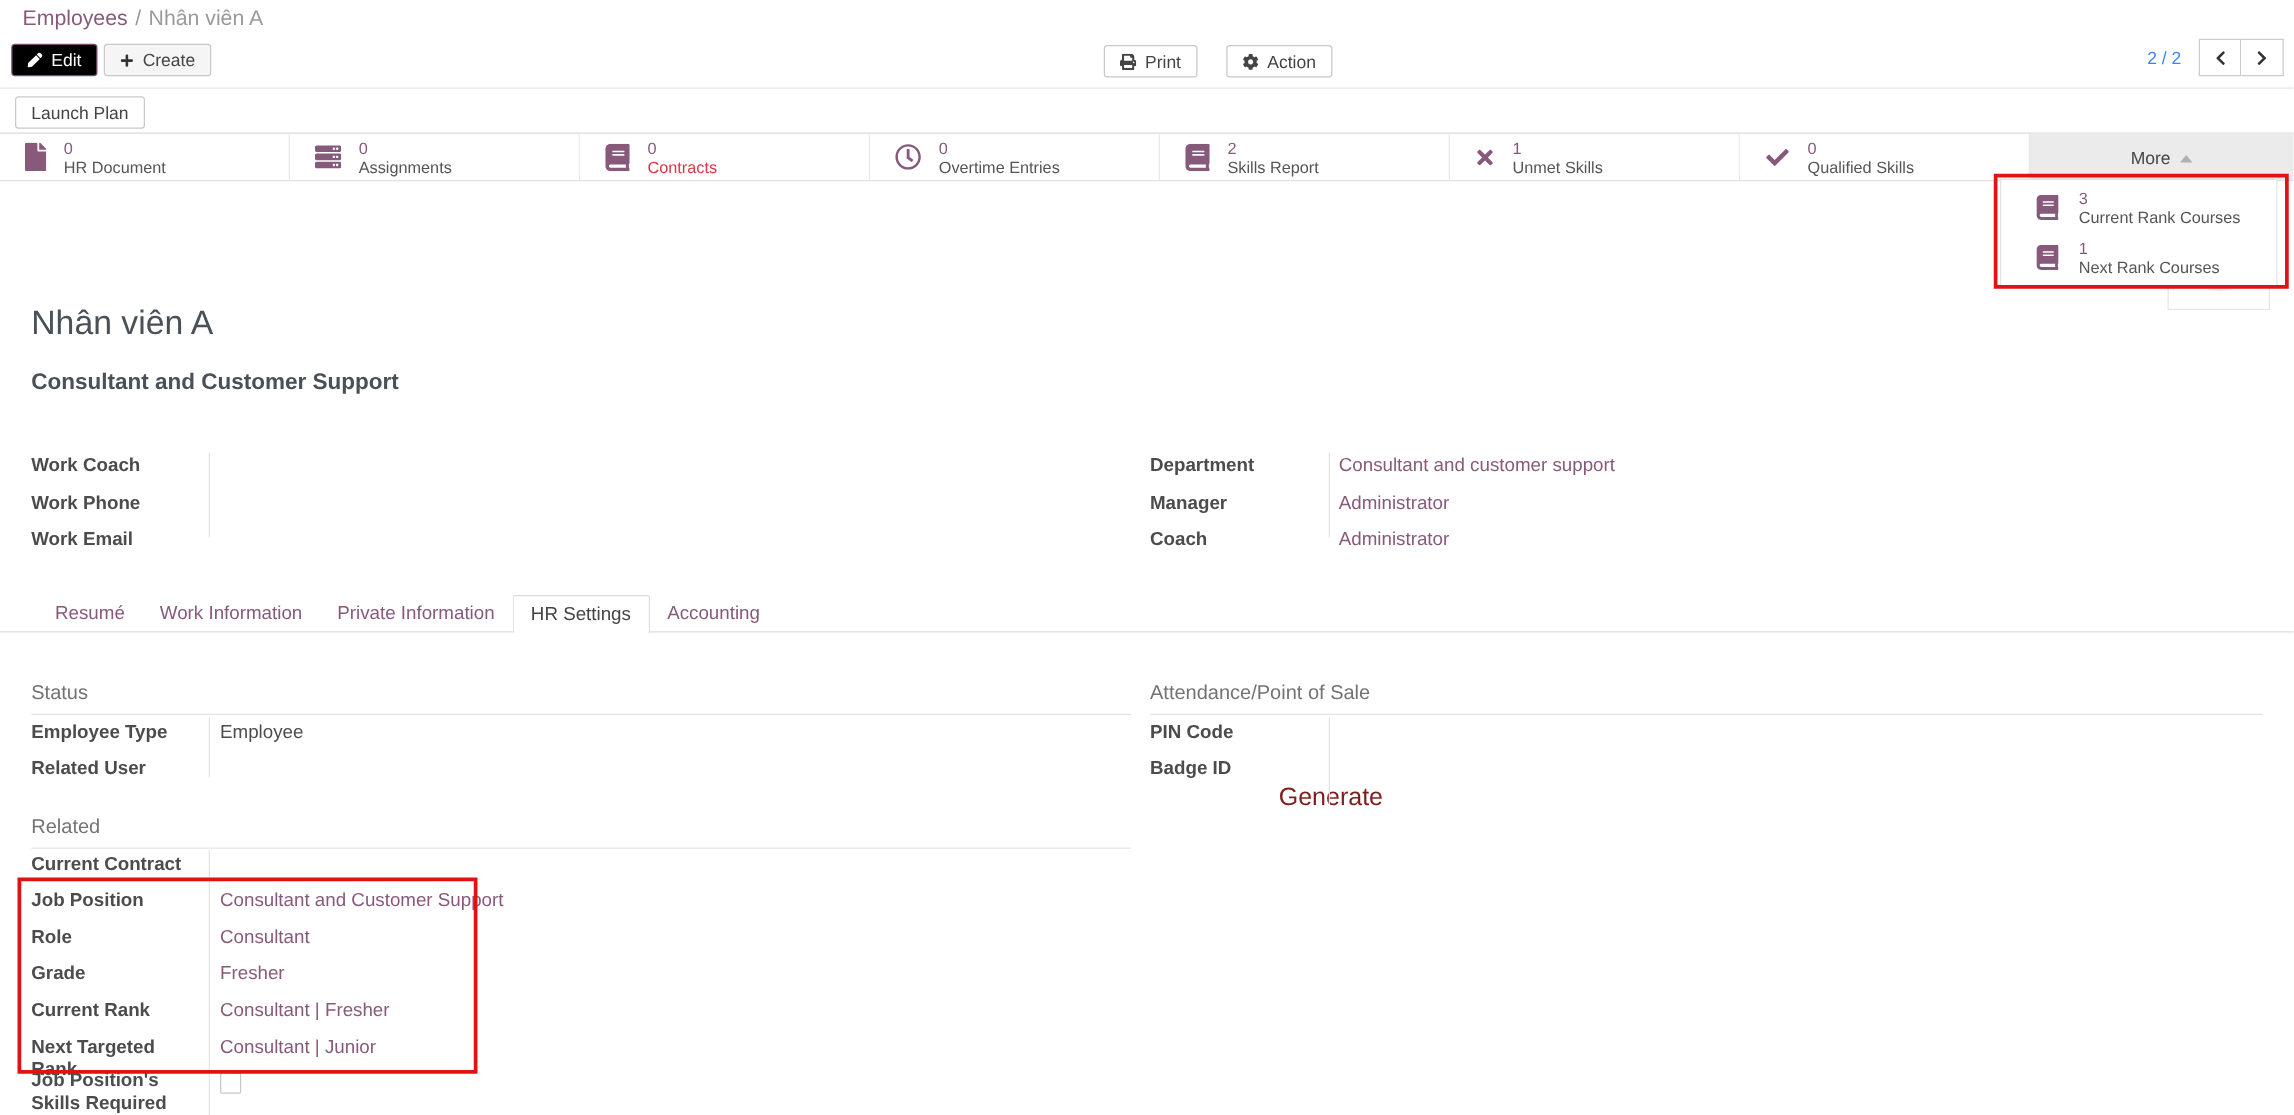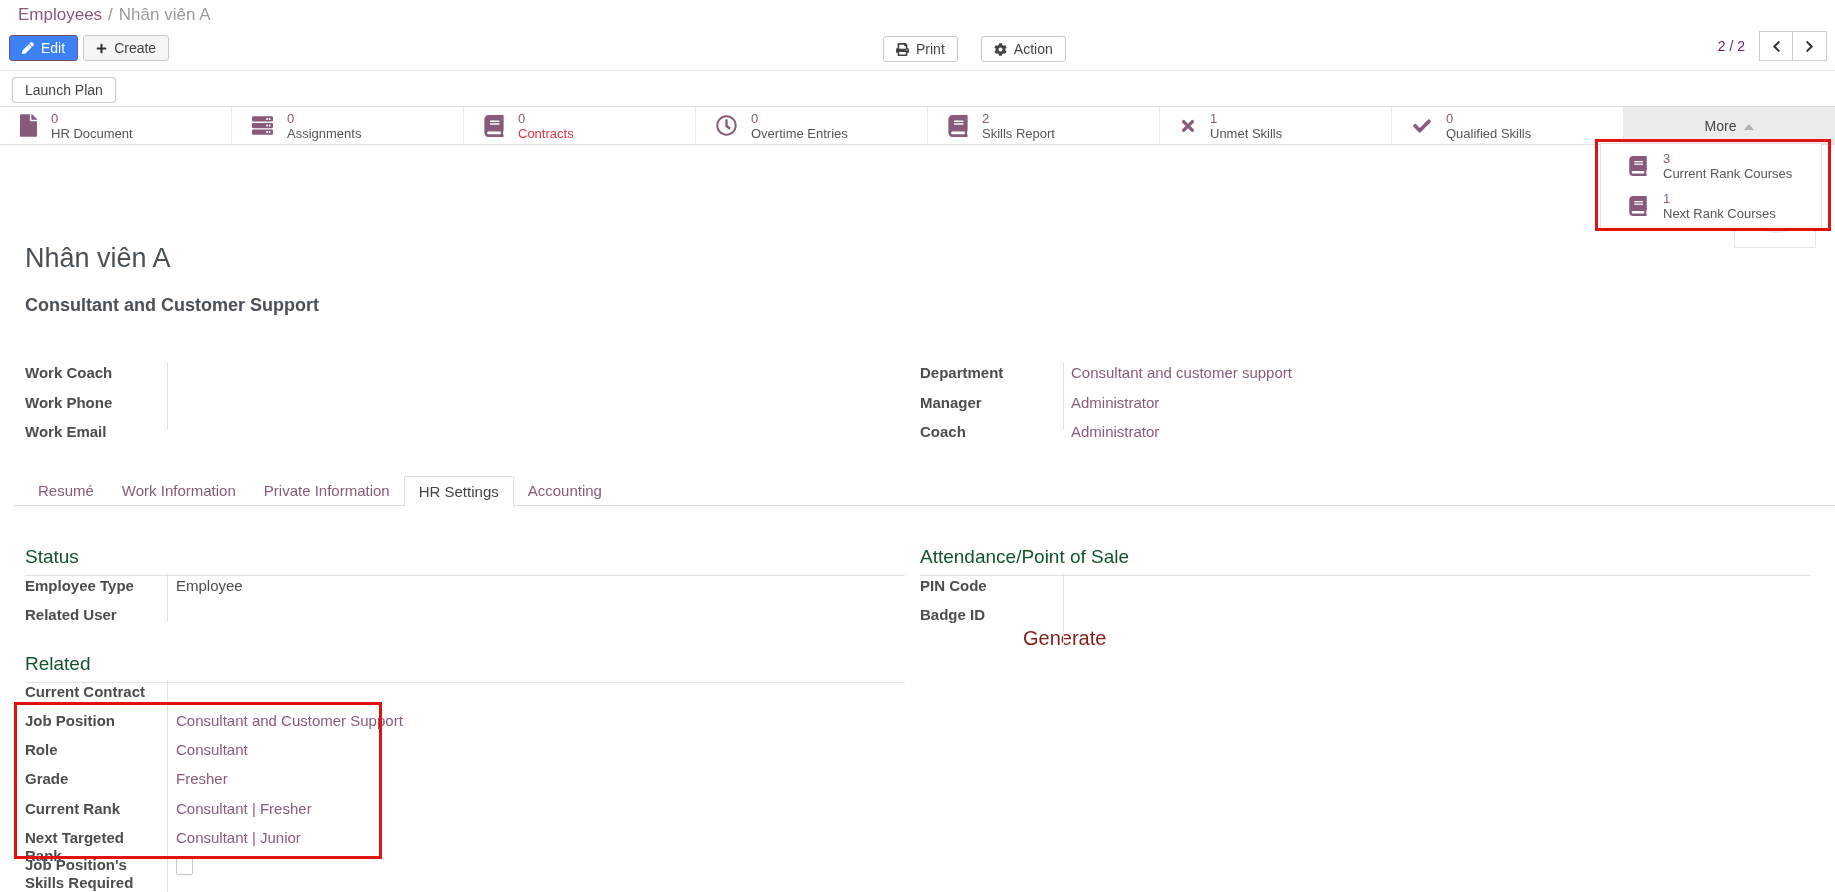--- a/index.html
+++ b/index.html
@@ -16,26 +16,26 @@
   #breadcrumb .bc-parent{color:#875A7B;cursor:pointer;}
   #breadcrumb .bc-sep{color:#9a9a9a;margin:0 6px;}
   #breadcrumb .bc-current{color:#9a9a9a;}
 
   .btn{
     display:inline-flex;align-items:center;gap:7px;
     font-size:14px;line-height:16px;padding:4px 12px;
     border:1px solid #c9c9c9;background:#fff;color:#444;
     border-radius:3px;cursor:pointer;white-space:nowrap;
   }
-  .btn-primary{background:#3b82f6;border-color:#7a506e;color:#fff;}
+  .btn-primary{background:#000000;border-color:#7a506e;color:#fff;}
   .btn-plain{background:#f5f5f5;}
   #btns-left{left:9px;top:35px;display:flex;gap:5px;}
   #btns-center{left:883px;top:36px;display:flex;gap:23px;}
 
-  #pager{right:8px;top:31px;display:flex;align-items:center;gap:14px;font-size:14px;color:#701a75;}
+  #pager{right:8px;top:31px;display:flex;align-items:center;gap:14px;font-size:14px;color:#3b82f6;}
   .pager-nav{display:flex;}
   .pager-btn{width:34px;height:30px;border:1px solid #ccc;background:#fff;
     display:flex;align-items:center;justify-content:center;cursor:pointer;box-sizing:border-box;}
   .pager-btn.next{border-left:none;}
 
   #top-divider{left:0;right:0;top:70px;height:1px;background:#e6e6e6;}
   #launch-plan{left:12px;top:77px;}
 
   
   #statbar{left:0;right:0;top:106px;height:37px;display:flex;
@@ -73,26 +73,26 @@
   
   #emp-name{left:25px;top:243px;font-size:27px;color:#495057;}
   #emp-title{left:25px;top:295px;font-size:18px;font-weight:700;color:#495057;}
 
   
   .frow{position:absolute;height:22px;font-size:15px;}
   .flabel{position:absolute;left:0;width:138px;font-weight:600;color:#4c4c4c;line-height:18px;}
   .fvalue{position:absolute;left:151px;white-space:nowrap;color:#4c4c4c;line-height:18px;}
   .fvalue.link{color:#875A7B;cursor:pointer;}
   .vsep{position:absolute;width:1px;background:#e3e3e3;}
-  .section-title{position:absolute;font-size:19px;color:#14532d;
+  .section-title{position:absolute;font-size:16px;color:#737373;
     padding-bottom:7px;border-bottom:1px solid #e3e3e3;box-sizing:border-box;}
 
   
-  #tabs{left:14px;right:0;top:476px;height:30px;border-bottom:1px solid #ddd;
-    display:flex;padding-left:10px;box-sizing:border-box;}
+  #tabs{left:0;right:0;top:476px;height:30px;border-bottom:1px solid #ddd;
+    display:flex;padding-left:30px;box-sizing:border-box;}
   .tab{font-size:15px;color:#875A7B;padding:0 14px;line-height:29px;height:30px;cursor:pointer;}
   .tab.active{background:#fff;border:1px solid #ddd;border-bottom:1px solid #fff;
     color:#444;height:31px;margin-bottom:-1px;border-radius:2px 2px 0 0;box-sizing:border-box;text-align:center;}
 
   .gen-link{position:absolute;left:1023px;top:627px;font-size:20px;color:#7f1d1d;cursor:pointer;}
   .cb{position:absolute;left:176px;top:858px;width:17px;height:17px;
     border:1px solid #c8c8c8;background:#fff;border-radius:2px;cursor:pointer;box-sizing:border-box;}
 </style>
 </head>
 <body>

